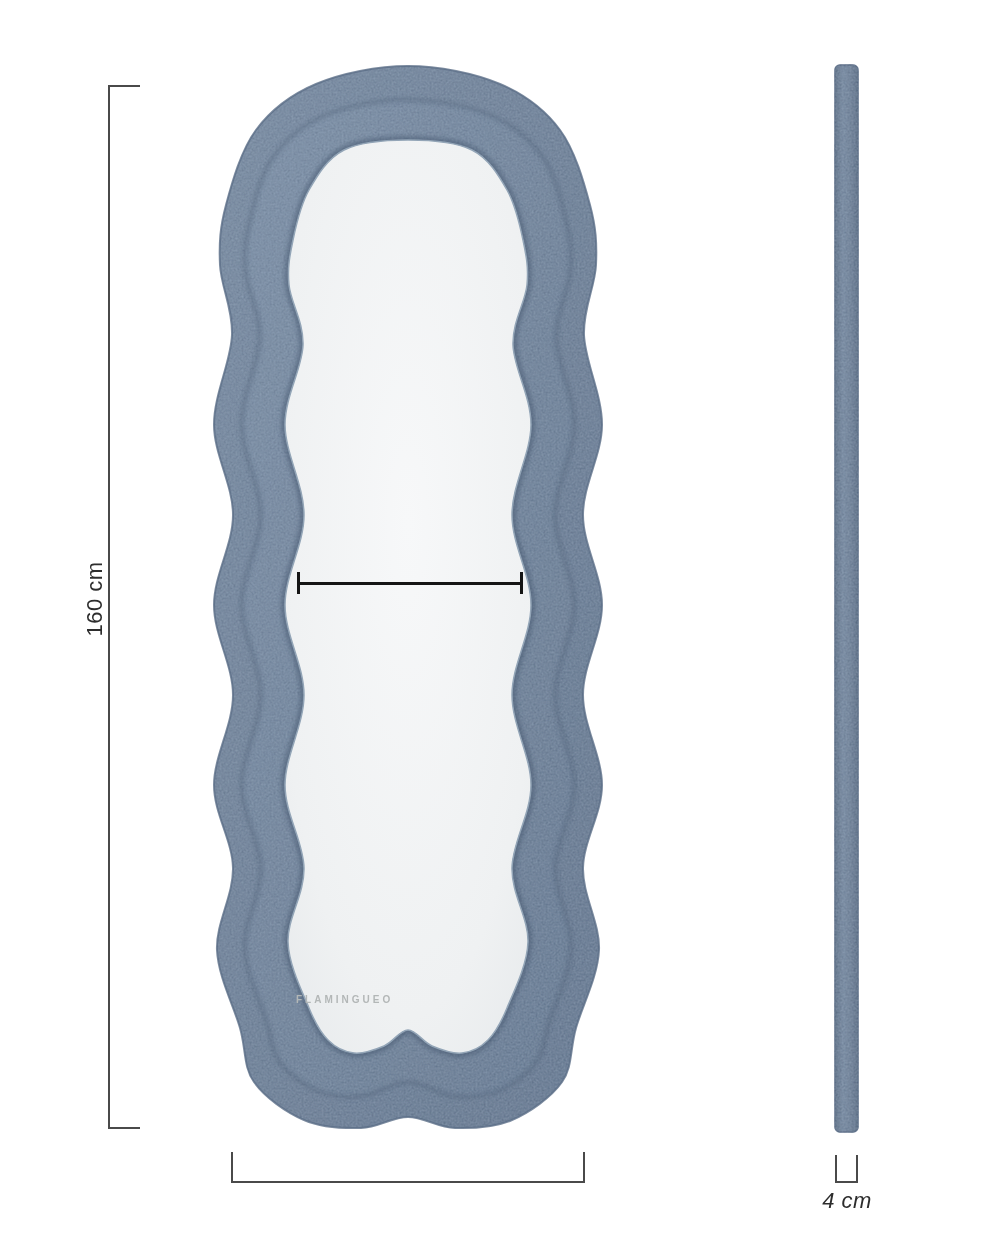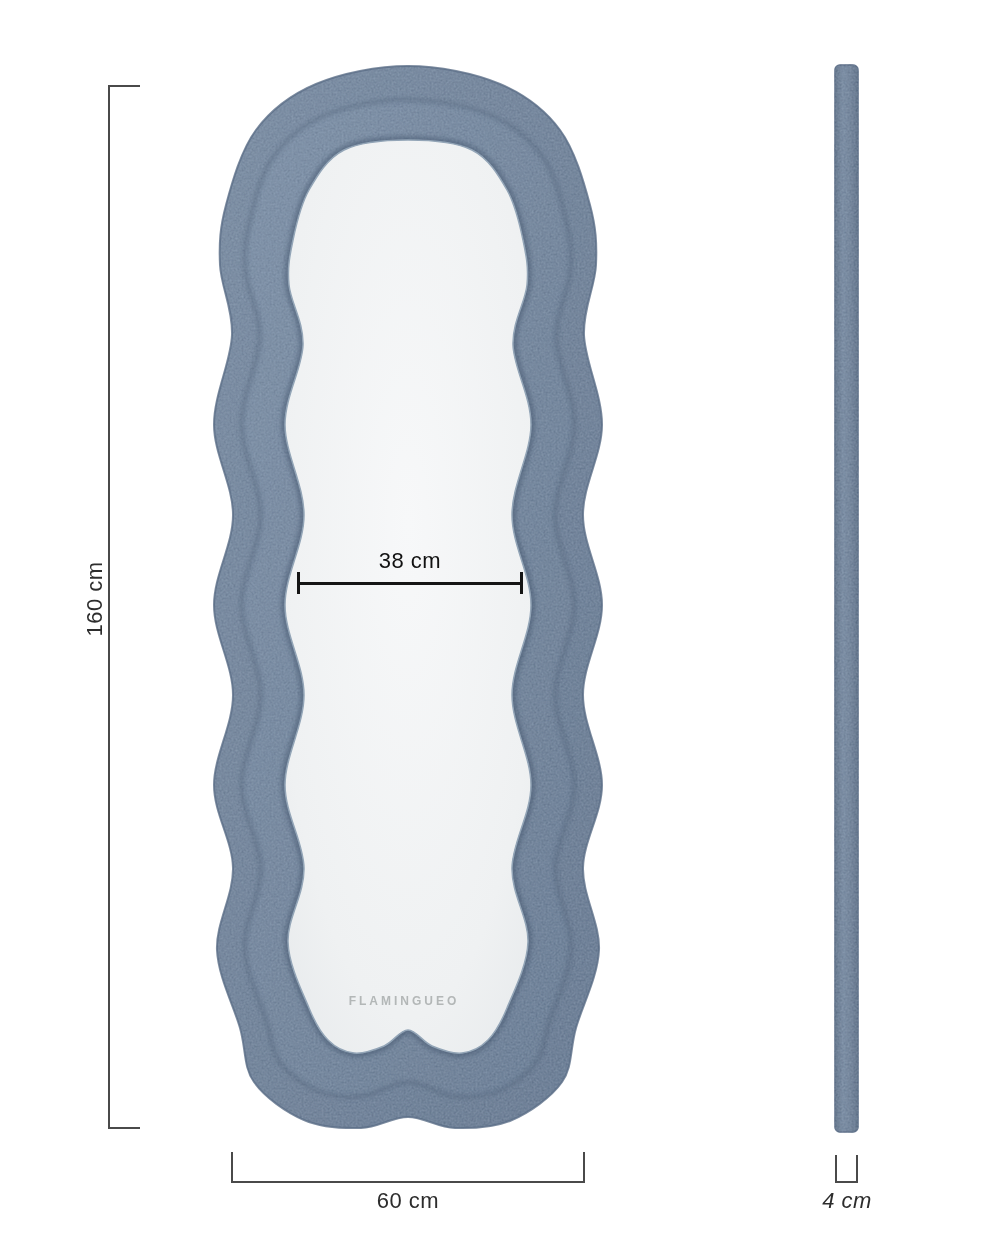--- a/index.html
+++ b/index.html
@@ -22,22 +22,22 @@
   .dim-inner{left:297px;top:572px;width:226px;height:22px;
     border-left:3px solid var(--dim-strong);border-right:3px solid var(--dim-strong);
     background:linear-gradient(var(--dim-strong),var(--dim-strong)) center/100% 3px no-repeat;}
 
   .dim-label{position:absolute;font-size:22px;line-height:26px;color:var(--ink);text-align:center;letter-spacing:0.5px;}
   .height-label{left:35px;top:586px;width:120px;transform:rotate(-90deg);}
   .width-label{left:231px;top:1188px;width:354px;}
   .depth-label{left:806px;top:1188px;width:82px;font-style:italic;}
   .inner-label{left:297px;top:548px;width:226px;color:#121212;}
 
-  .brand{position:absolute;left:304px;top:994px;width:200px;text-align:center;
-    font-size:12px;letter-spacing:3px;color:#b3b7b7;font-weight:700;}
+  .brand{position:absolute;left:296px;top:994px;width:200px;text-align:left;
+    font-size:10px;letter-spacing:3px;color:#b3b7b7;font-weight:700;}
 </style>
 </head>
 <body>
 
 <div class="canvas">
 
   <svg class="scene" viewBox="0 0 1000 1250" aria-hidden="true">
     <defs>
       <linearGradient id="fabricGrad" x1="0" y1="0" x2="1" y2="1">
         <stop offset="0" stop-color="#8295ab"></stop>
@@ -102,24 +102,22 @@
     </g>
 
     <g filter="url(#fabric)">
       <rect x="835" y="65" width="23" height="1067" rx="5" fill="url(#fabricGradSide)" stroke="#5b6e87" stroke-width="1.5"></rect>
     </g>
   </svg>
 
   <div class="brand">FLAMINGUEO</div>
 
   <div class="dim dim-inner"></div>
-  <div class="dim-label inner-label">38 cm</div>
 
   <div class="dim dim-height"></div>
   <div class="dim-label height-label">160 cm</div>
 
   <div class="dim dim-width"></div>
-  <div class="dim-label width-label">60 cm</div>
 
   <div class="dim dim-depth"></div>
   <div class="dim-label depth-label">4 cm</div>
 
 </div>
 
 </body></html>

